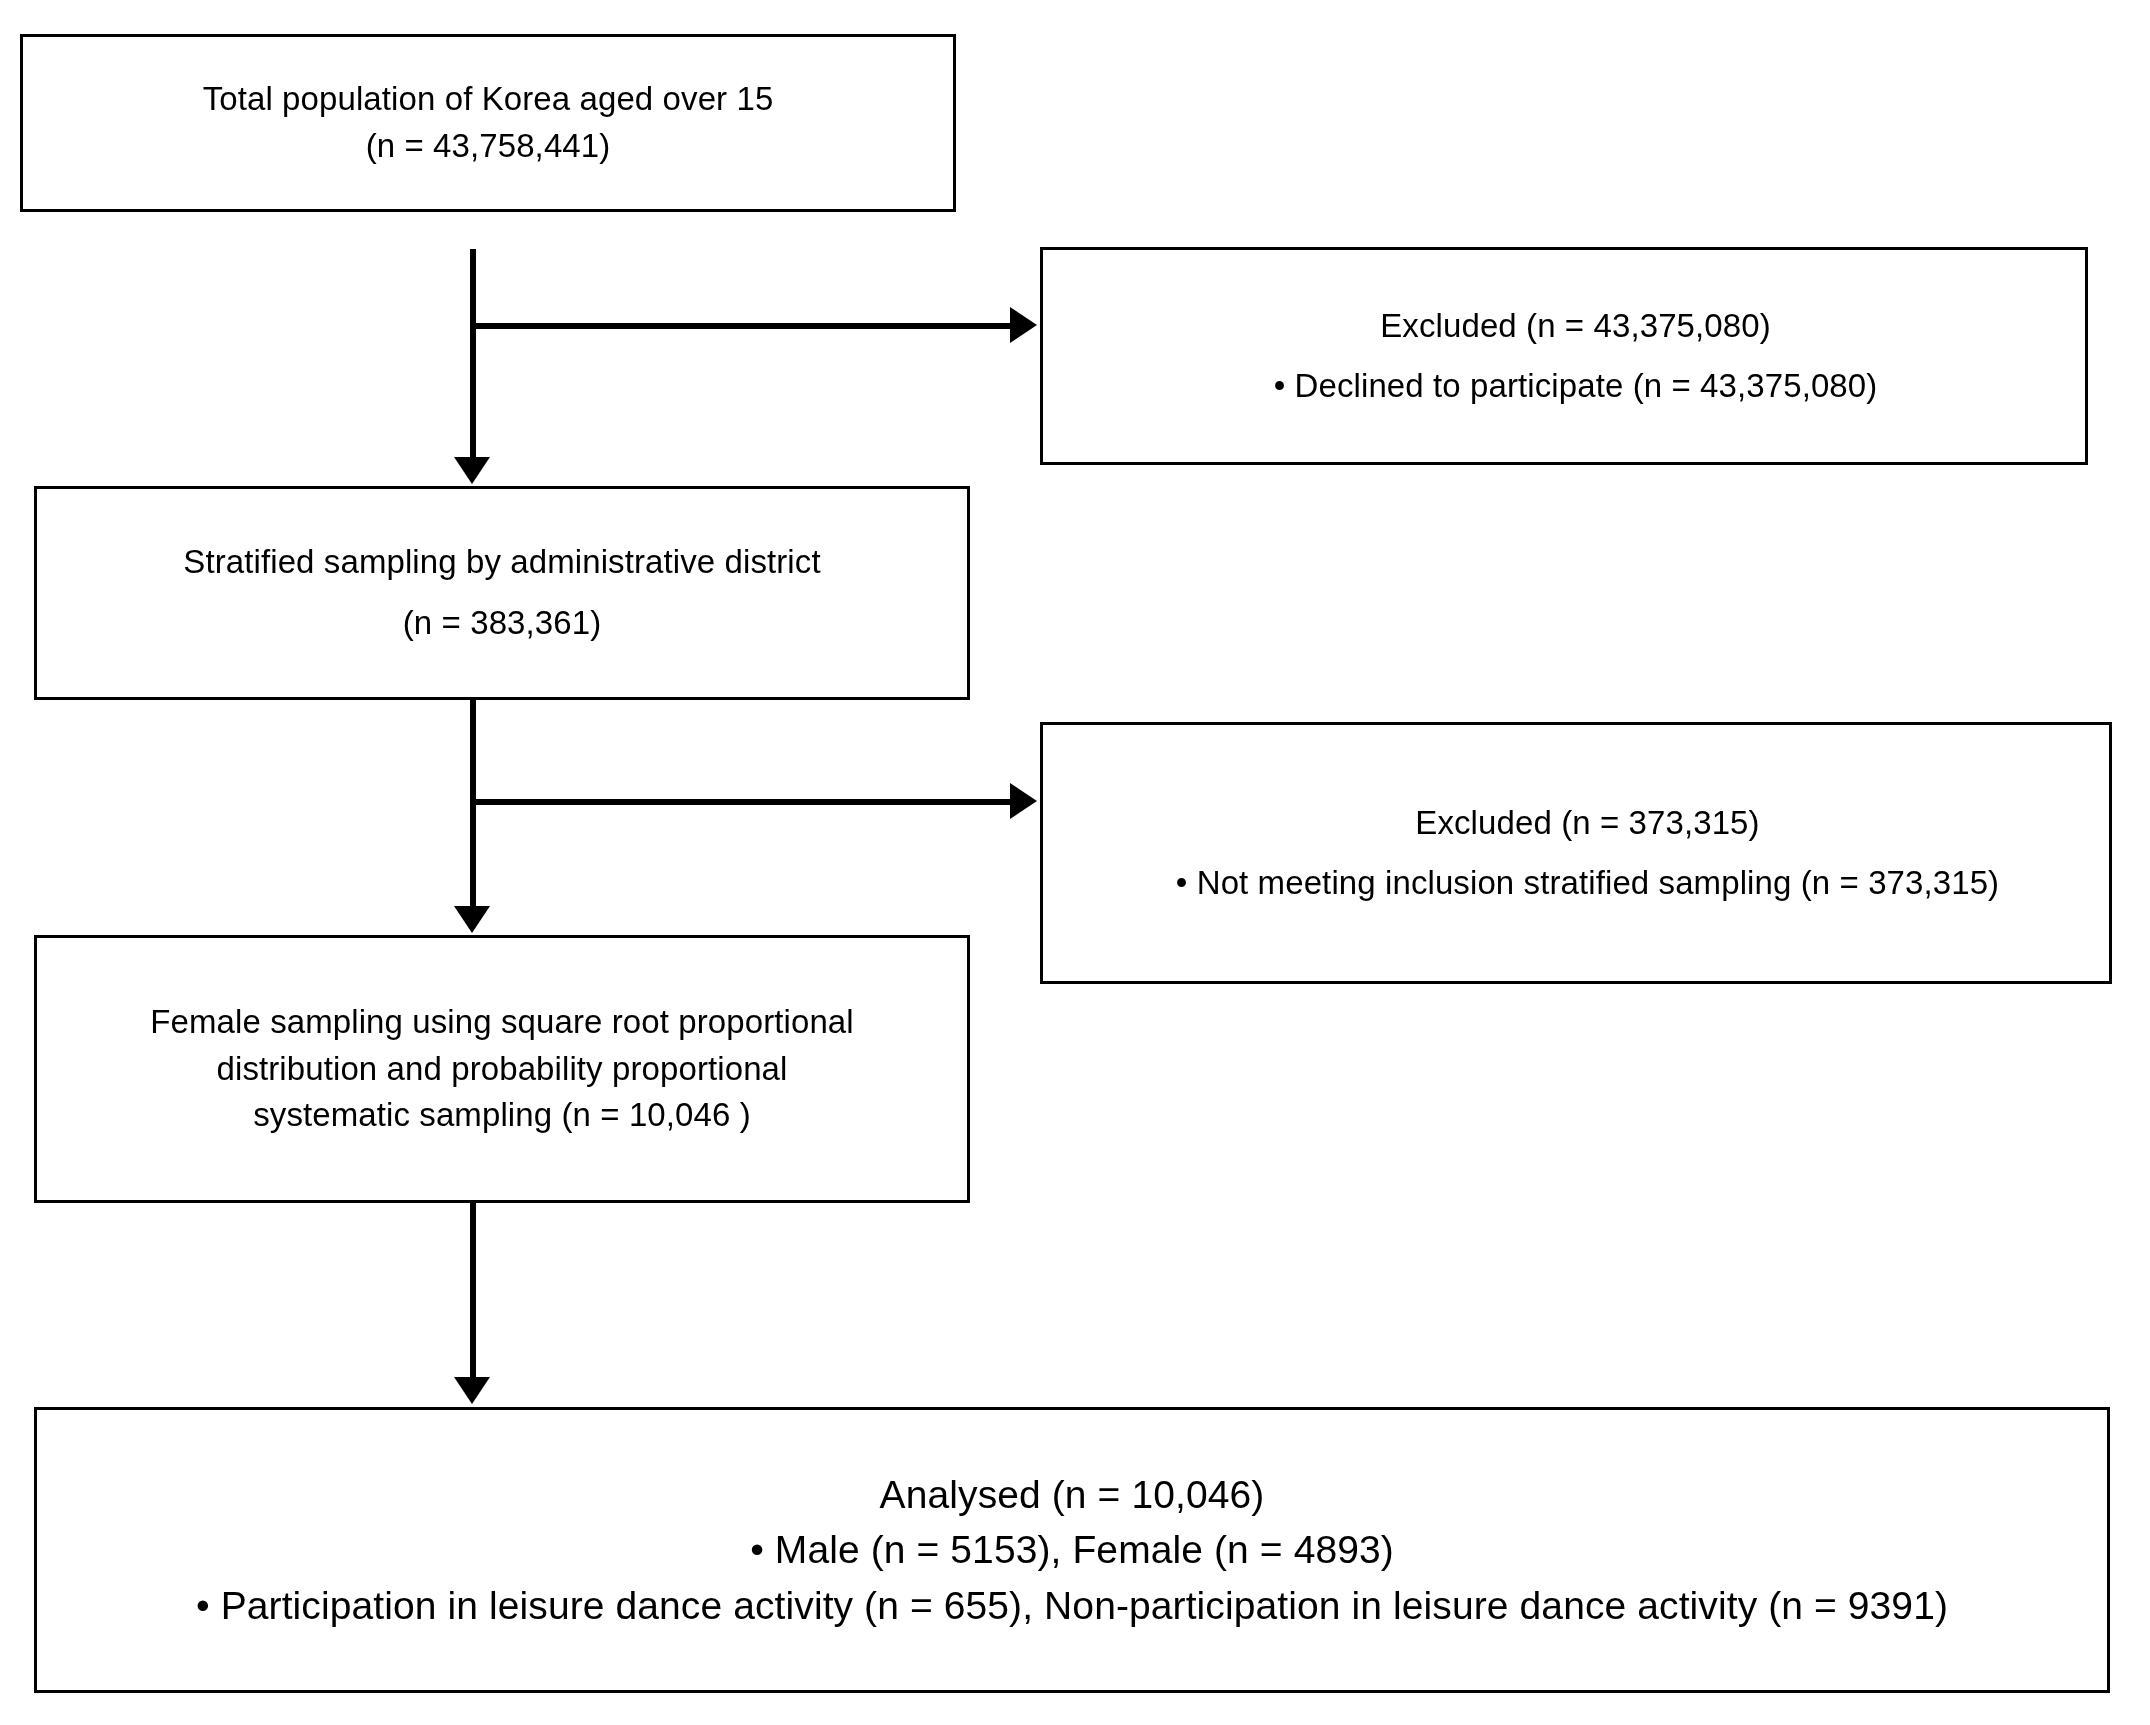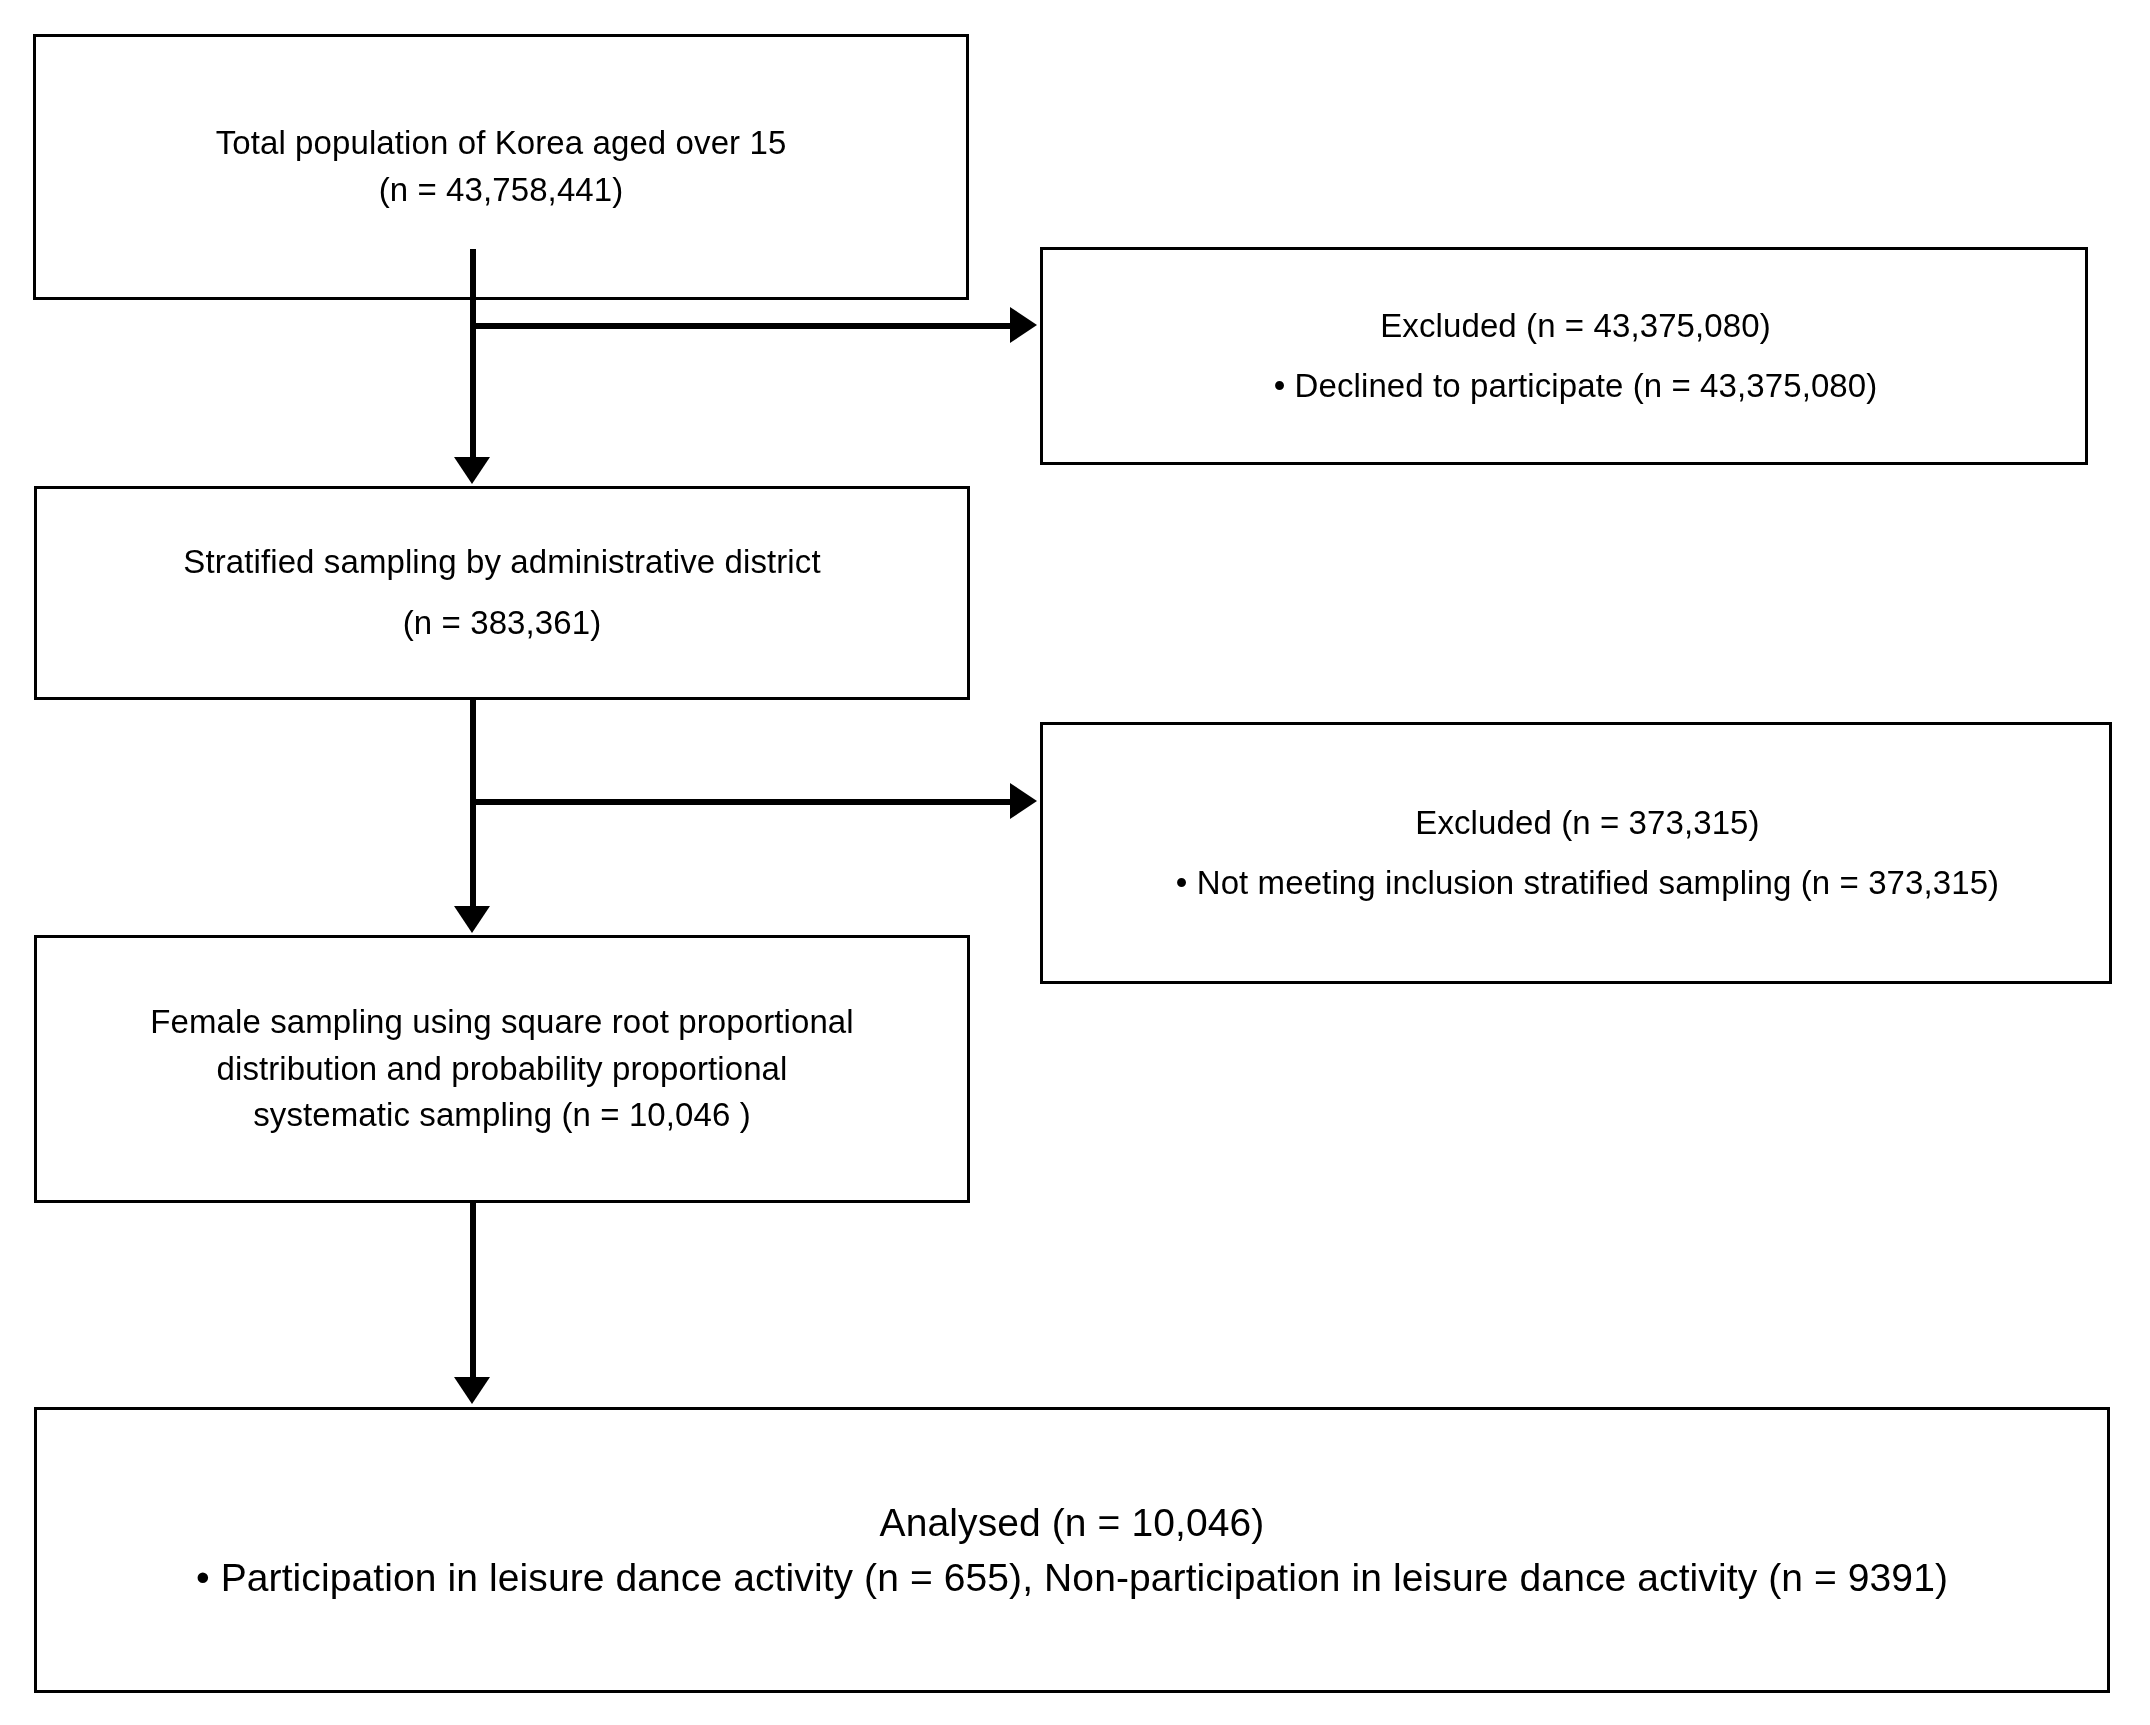--- a/index.html
+++ b/index.html
@@ -63,21 +63,21 @@
   }
   .big-box .text-line {
     font-size: 39px;
   }
 </style>
 </head>
 <body>
 
 <div id="canvas">
 
-  <div class="box box-center" style="left:33px; top:34px; width:936px; height:266px;">
+  <div class="box box-center" style="left:20px; top:34px; width:936px; height:178px;">
     <span class="text-line">Total population of Korea aged over 15</span>
     <span class="text-line">(n = 43,758,441)</span>
   </div>
 
   <div class="box box-left" style="left:1040px; top:247px; width:1048px; height:218px;">
     <span class="text-line">Excluded (n = 43,375,080)</span>
     <span class="text-line" style="margin-top:13px;">• Declined to participate (n = 43,375,080)</span>
   </div>
 
   <div class="box box-center" style="left:34px; top:486px; width:936px; height:214px;gap:14px;">
@@ -91,20 +91,21 @@
   </div>
 
   <div class="box box-center" style="left:34px; top:935px; width:936px; height:268px;">
     <span class="text-line">Female sampling using square root proportional</span>
     <span class="text-line">distribution and probability proportional</span>
     <span class="text-line">systematic sampling (n = 10,046 )</span>
   </div>
 
   <div class="box box-center big-box" style="left:34px; top:1407px; width:2076px; height:286px;">
     <span class="text-line">Analysed (n = 10,046)</span>
+    <span class="text-line">• Male (n = 5153), Female (n = 4893)</span>
     <span class="text-line">• Participation in leisure dance activity (n = 655), Non-participation in leisure dance activity (n = 9391)</span>
   </div>
 
   <div class="line" style="left:470px; top:249px; width:5.7px; height:210px;"></div>
   <div class="arrowhead arrow-down" style="left:454px; top:457px;"></div>
 
   <div class="line" style="left:470px; top:323px; width:543px; height:5.7px;"></div>
   <div class="arrowhead arrow-right" style="left:1010px; top:307px;"></div>
 
   <div class="line" style="left:470px; top:700px; width:5.7px; height:207px;"></div>

